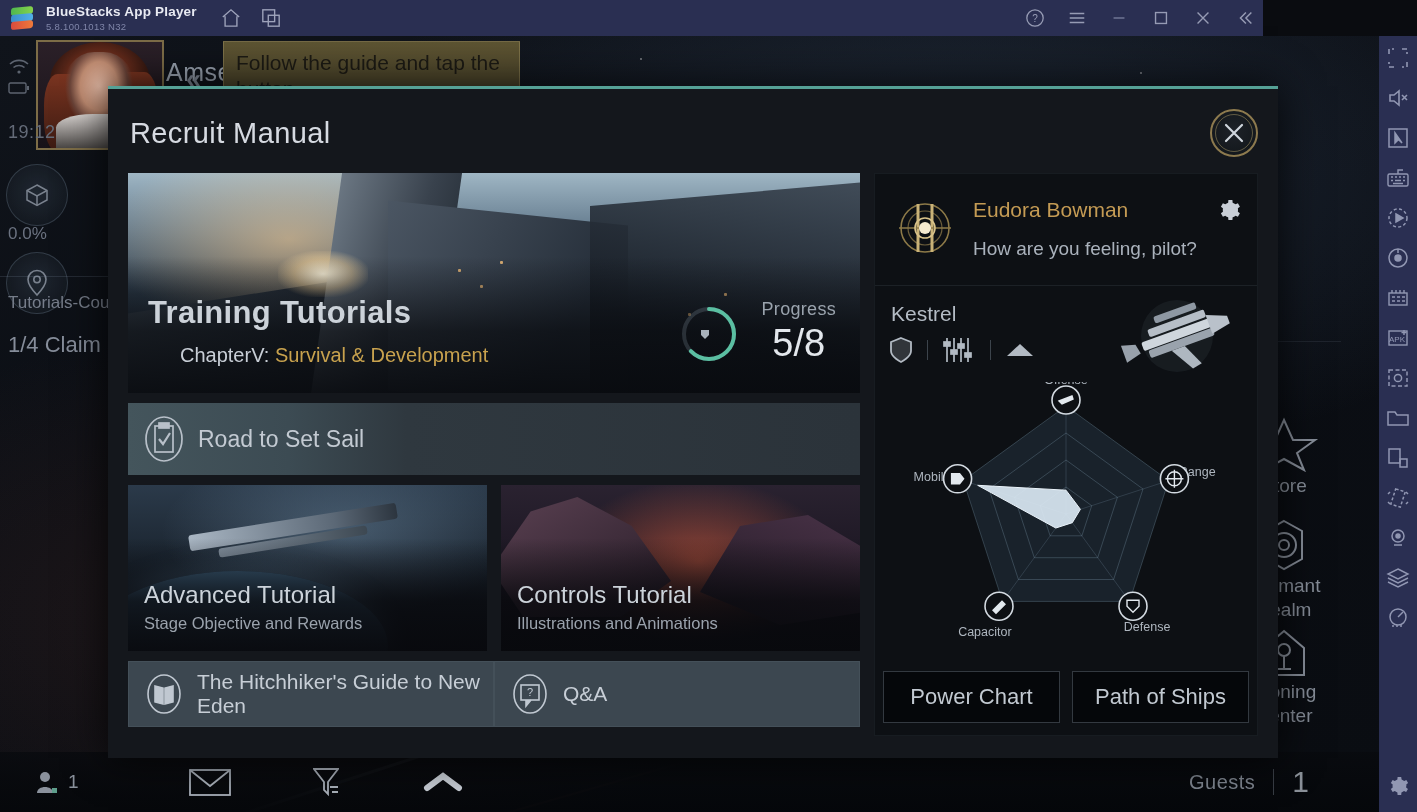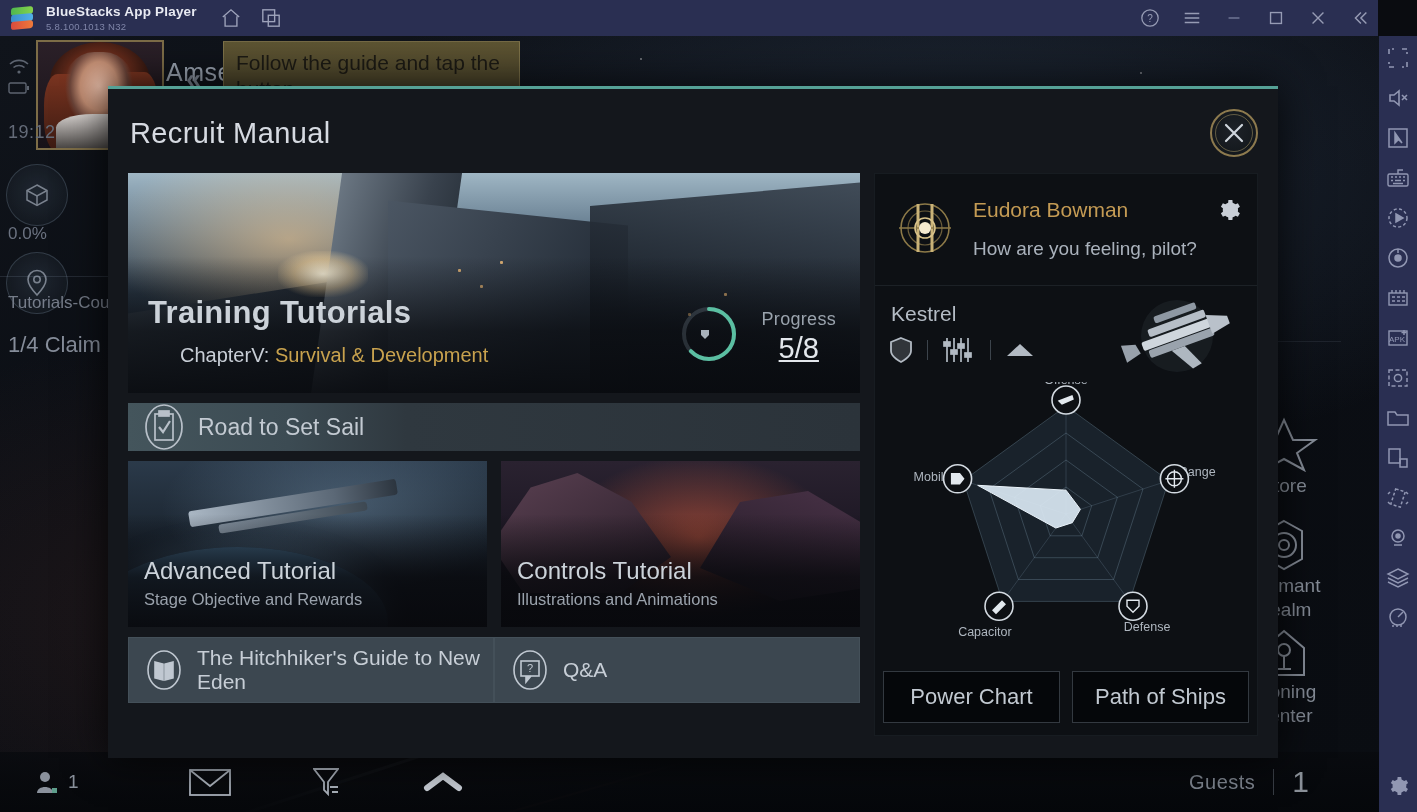--- a/index.html
+++ b/index.html
@@ -3,21 +3,21 @@
 <meta charset="utf-8">
 <style>
   * { margin:0; padding:0; box-sizing:border-box; }
   html,body { width:1417px; height:812px; overflow:hidden; background:#000; }
   body { font-family:"Liberation Sans", sans-serif; -webkit-font-smoothing:antialiased; }
 
   #root { position:relative; width:1417px; height:812px; background:#0a0c10; }
 
   
   .bs-titlebar{
-    position:absolute; left:0; top:0; width:1378px; height:36px;
+    position:absolute; left:0; top:0; width:1263px; height:36px;
     background:#2a2f52; display:flex; align-items:center; z-index:60;
   }
   .bs-logo{ width:24px; height:24px; margin-left:10px; position:relative; flex:0 0 auto;}
   .bs-logo .l1,.bs-logo .l2,.bs-logo .l3{ position:absolute; left:1px; width:22px; height:8px; border-radius:3px;}
   .bs-logo .l1{ top:1px; background:linear-gradient(90deg,#4fb74f,#86d24b); transform:skewY(-6deg); }
   .bs-logo .l2{ top:8px; background:linear-gradient(90deg,#3a8ecb,#52b0e8); transform:skewY(-6deg);}
   .bs-logo .l3{ top:15px; background:linear-gradient(90deg,#d94b3e,#ef7a3a); transform:skewY(-6deg);}
   .bs-title-wrap{ margin-left:12px; line-height:1; }
   .bs-title{ color:#e8eaf2; font-size:13.5px; font-weight:bold; letter-spacing:.2px;}
   .bs-version{ color:#7f85a8; font-size:9.5px; margin-top:3px; letter-spacing:.3px;}
@@ -191,26 +191,26 @@
   }
   .hero .lit{ position:absolute; width:3px; height:3px; background:#f5c07a; border-radius:1px; opacity:.85;}
   .hero .shade{
     position:absolute; inset:0; background:linear-gradient(180deg,rgba(8,10,14,0) 38%, rgba(8,10,14,.72) 72%, rgba(8,10,14,.92) 100%);
   }
   .hero-h1{ position:absolute; left:20px; bottom:62px; color:#ccd2d9; font-size:31px; font-weight:bold; letter-spacing:.3px;}
   .hero-h2{ position:absolute; left:20px; bottom:26px; font-size:20px; color:#c8ced6;margin-left:32px;}
   .hero-h2 .gold{ color:#c8a24e;}
   .hero-prog{ position:absolute; right:24px; bottom:28px; text-align:center;}
   .hero-prog .lbl{ color:#9aa3ad; font-size:18px; letter-spacing:.3px;}
-  .hero-prog .val{ color:#e3e7ec; font-size:29px; margin-top:2px;text-decoration:underline;}
+  .hero-prog .val{ color:#e3e7ec; font-size:38px; margin-top:2px;}
   .prog-ring{ position:absolute; right:122px; bottom:30px; width:58px; height:58px;}
 
   
   .road{
-    height:48px; background:linear-gradient(90deg,#44555c 0%, #3c4b53 22%, #2f383f 38%, #2b333a 100%);
+    height:72px; background:linear-gradient(90deg,#44555c 0%, #3c4b53 22%, #2f383f 38%, #2b333a 100%);
     display:flex; align-items:center; cursor:pointer; position:relative;
   }
   .road .badge{ width:48px;height:48px;margin-left:12px; flex:0 0 auto;}
   .road .txt{ margin-left:10px; color:#c3cad2; font-size:23px;}
 
   
   .cards{ display:flex; gap:14px; height:166px;}
   .card{ flex:1 1 0; position:relative; overflow:hidden; cursor:pointer; }
   .card.adv{
     background:

